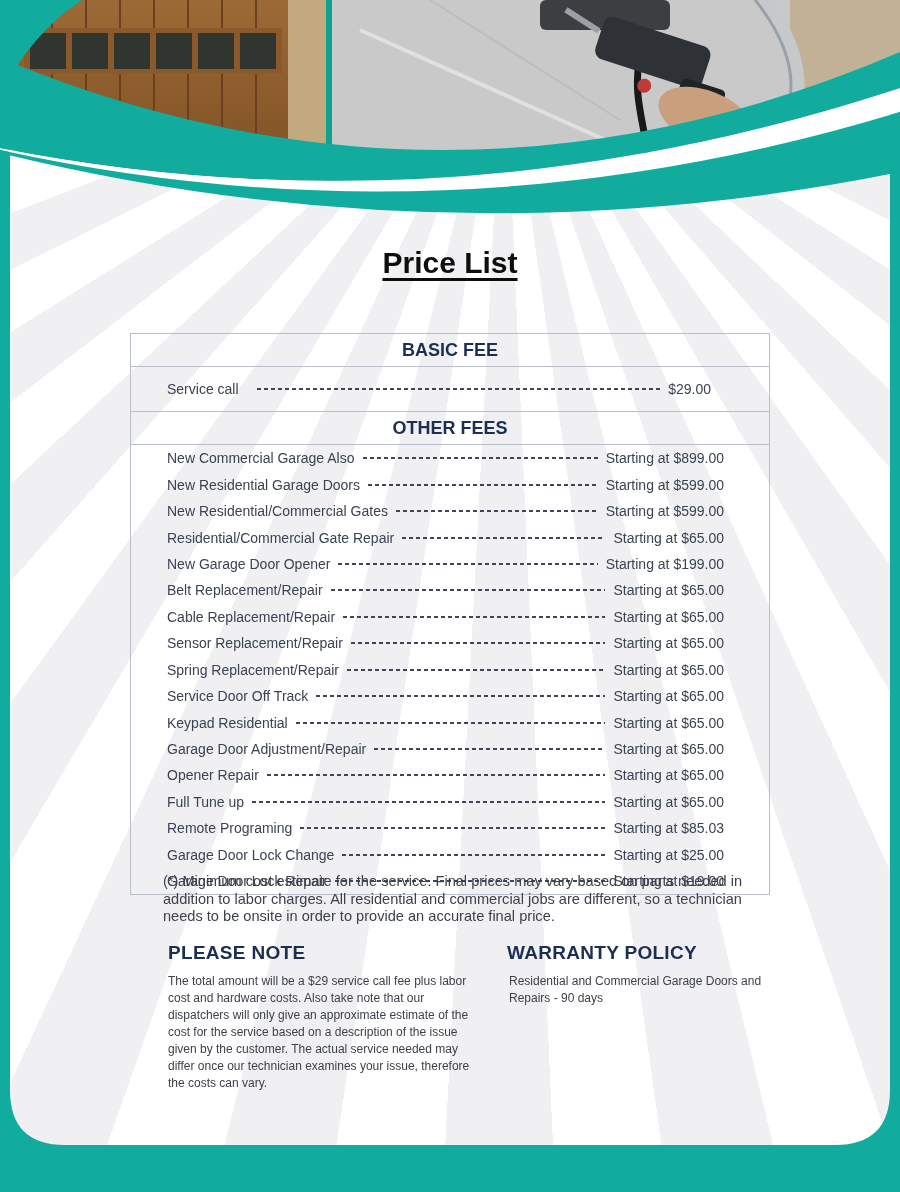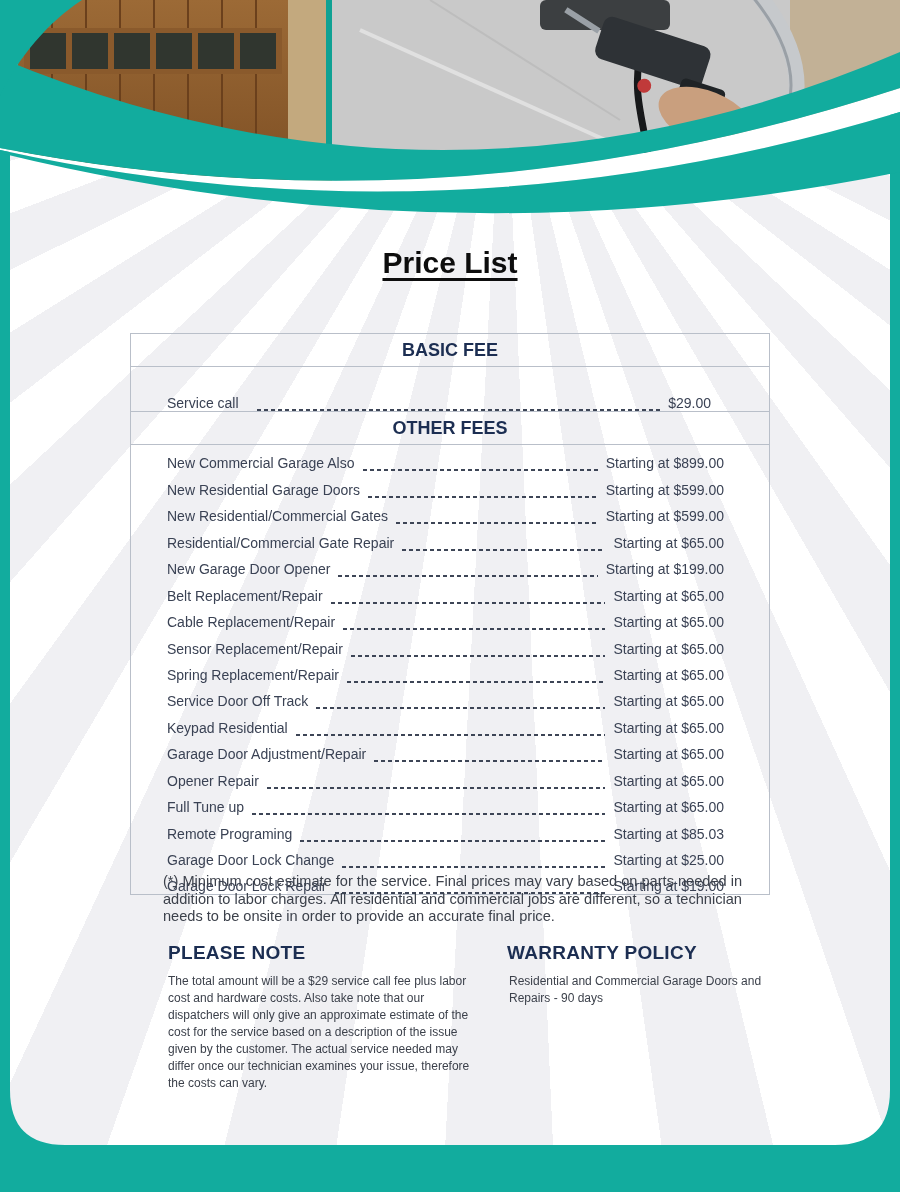--- a/index.html
+++ b/index.html
@@ -29,21 +29,21 @@
   }
   .price-table{
     position:absolute;top:297px;left:130px;width:640px;z-index:3;
     border:1px solid #b9bfc9;box-sizing:border-box;margin-top:36px;
   }
   .sec-header{
     text-align:center;color:#1C2E52;font-size:18px;font-weight:700;
     padding:6px 0 5px 0;border-bottom:1px solid #b9bfc9;
   }
   .rows-basic{border-bottom:1px solid #b9bfc9;}
-  .fee-row{display:flex;align-items:flex-end;padding:0 45px 0 36px;height:26.45px;}
+  .fee-row{display:flex;align-items:center;padding:0 45px 0 36px;height:26.45px;}
   .rows-basic .fee-row{height:44px;padding-right:58px;}
   .fee-label{font-size:14px;color:#3A4254;white-space:nowrap;}
   .fee-dashes{
     flex:1;height:2px;margin:0 8px;
     background:repeating-linear-gradient(90deg,#3d4556 0 4px,transparent 4px 7px);
   }
   .rows-basic .fee-dashes{margin-left:18px;}
   .fee-price{font-size:14px;color:#3A4254;white-space:nowrap;}
   .footnote{
     position:absolute;top:873px;left:163px;width:588px;z-index:3;

